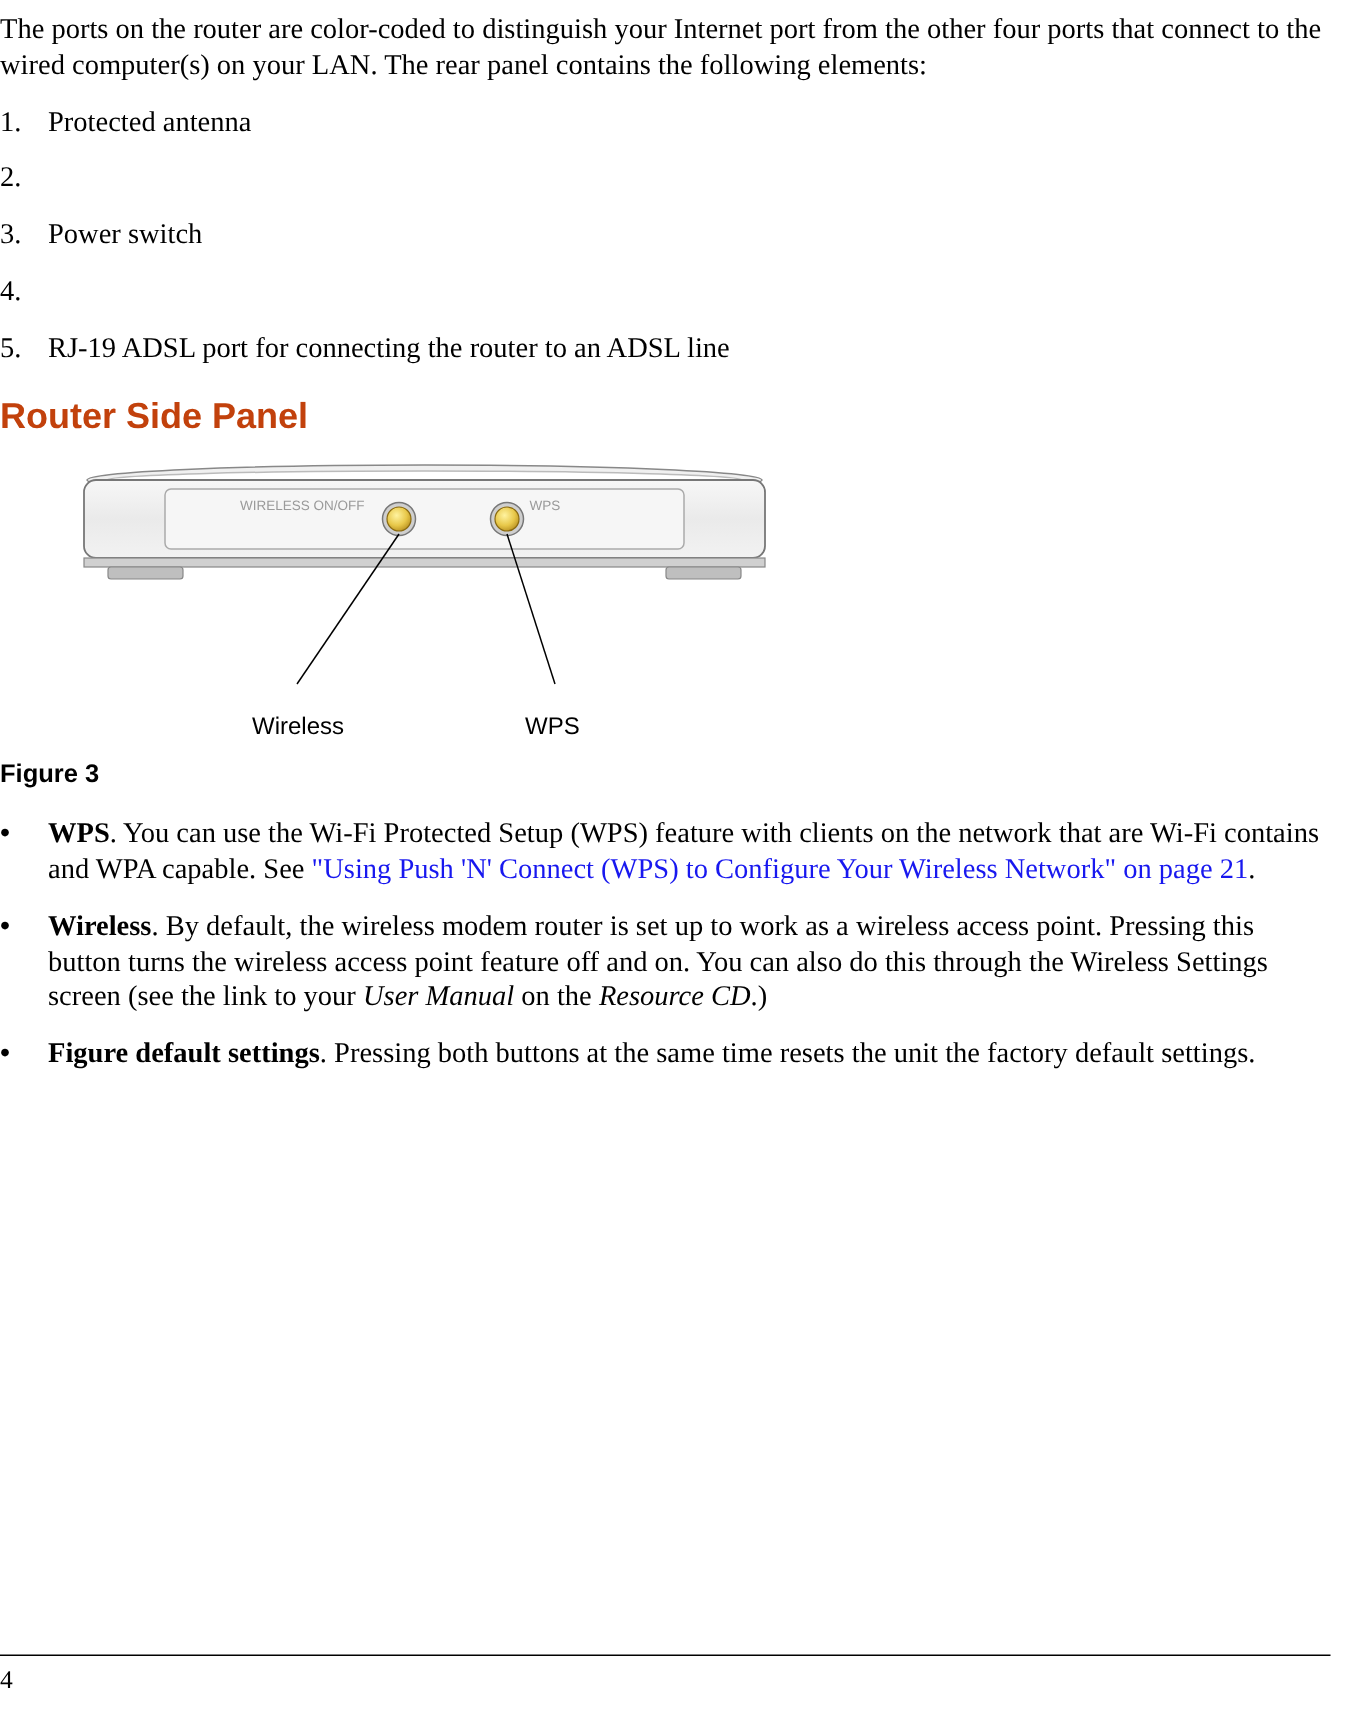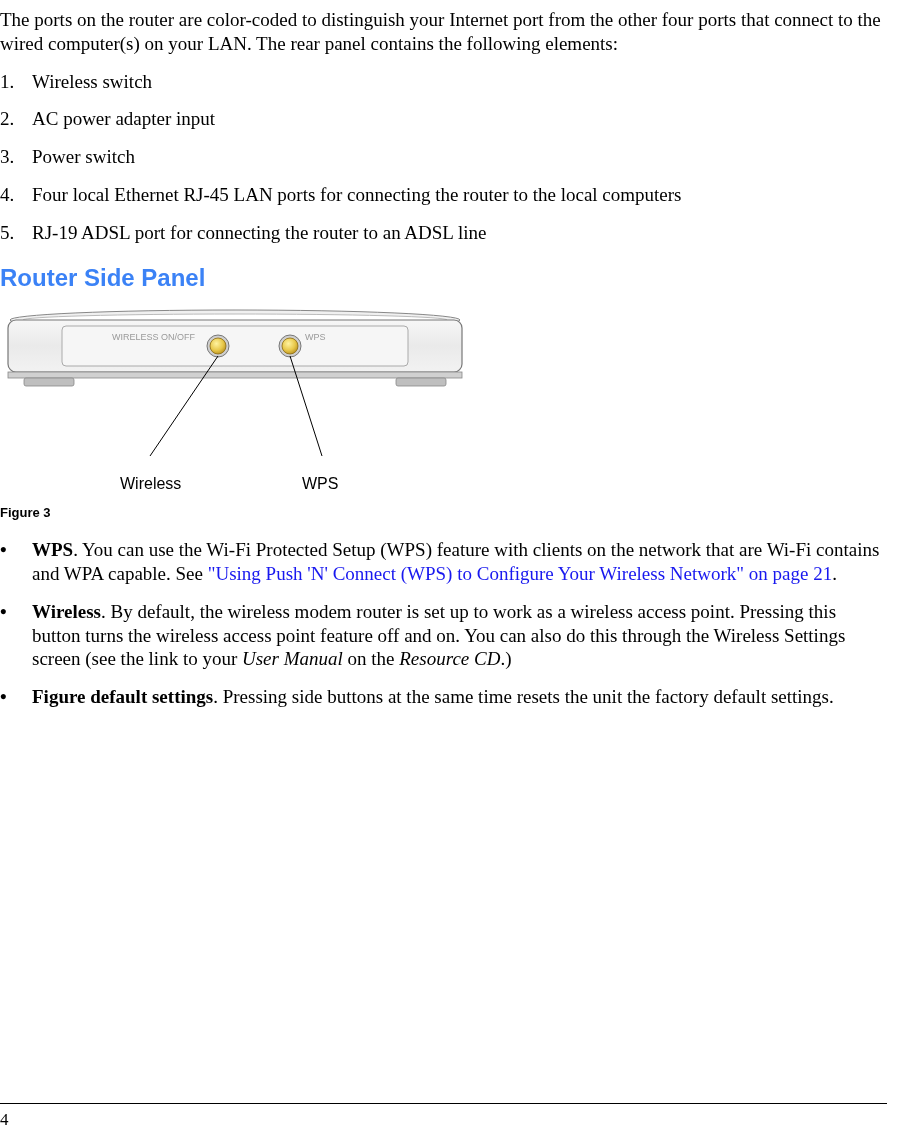--- a/index.html
+++ b/index.html
@@ -35,31 +35,32 @@
     margin: 0 0 14px 0;
     display: flex;
   }
   ol.numbered li .num {
     width: 32px;
     flex: 0 0 32px;
   }
   h2.section-heading {
     font-family: Arial, Helvetica, sans-serif;
     font-weight: bold;
-    color: #3b82f6;
+    color: #c2410c;
     font-size: 24px;
     margin: 20px 0 14px 0;
   }
   .figure-wrap {
     margin: 8px 0 4px 0;
+    padding-left: 48px;
   }
   .figure-caption {
     font-family: Arial, Helvetica, sans-serif;
     font-weight: bold;
-    font-size: 13px;
+    font-size: 17px;
     margin: 4px 0 18px 0;
   }
   ul.bulleted {
     list-style: none;
     padding: 0;
     margin: 0 0 10px 0;
   }
   ul.bulleted li {
     font-size: 19px;
     line-height: 1.25;
@@ -110,33 +111,31 @@
 <body>
 
 <div class="page">
   <div class="content">
 
     <p class="body-text">The ports on the router are color-coded to distinguish your Internet port from the other four ports that connect to the wired computer(s) on your LAN. The rear panel contains the following elements:</p>
 
     <ol class="numbered">
       <li>
         <span class="num">1.</span>
-        <span>Wireless switch</span>
+        <span>Protected antenna</span>
       </li>
       <li>
         <span class="num">2.</span>
-        <span>AC power adapter input</span>
       </li>
       <li>
         <span class="num">3.</span>
         <span>Power switch</span>
       </li>
       <li>
         <span class="num">4.</span>
-        <span>Four local Ethernet RJ-45 LAN ports for connecting the router to the local computers</span>
       </li>
       <li>
         <span class="num">5.</span>
         <span>RJ-19 ADSL port for connecting the router to an ADSL line</span>
       </li>
     </ol>
 
     <h2 class="section-heading">Router Side Panel</h2>
 
 
@@ -197,21 +196,21 @@
       </li>
       <li>
         <span class="bullet">•</span>
         <span>
           <span class="bold">Wireless</span><span>. By default, the wireless modem router is set up to work as a wireless access point. Pressing this button turns the wireless access point feature off and on. You can also do this through the Wireless Settings screen (see the link to your </span><span class="italic">User Manual</span><span> on the </span><span class="italic">Resource CD</span><span>.)</span>
         </span>
       </li>
       <li>
         <span class="bullet">•</span>
         <span>
-          <span class="bold">Figure default settings</span><span>. Pressing side buttons at the same time resets the unit the factory default settings.</span>
+          <span class="bold">Figure default settings</span><span>. Pressing both buttons at the same time resets the unit the factory default settings.</span>
         </span>
       </li>
     </ul>
 
   </div>
 
   <div class="footer">
     <span>4</span>
   </div>
 </div>

